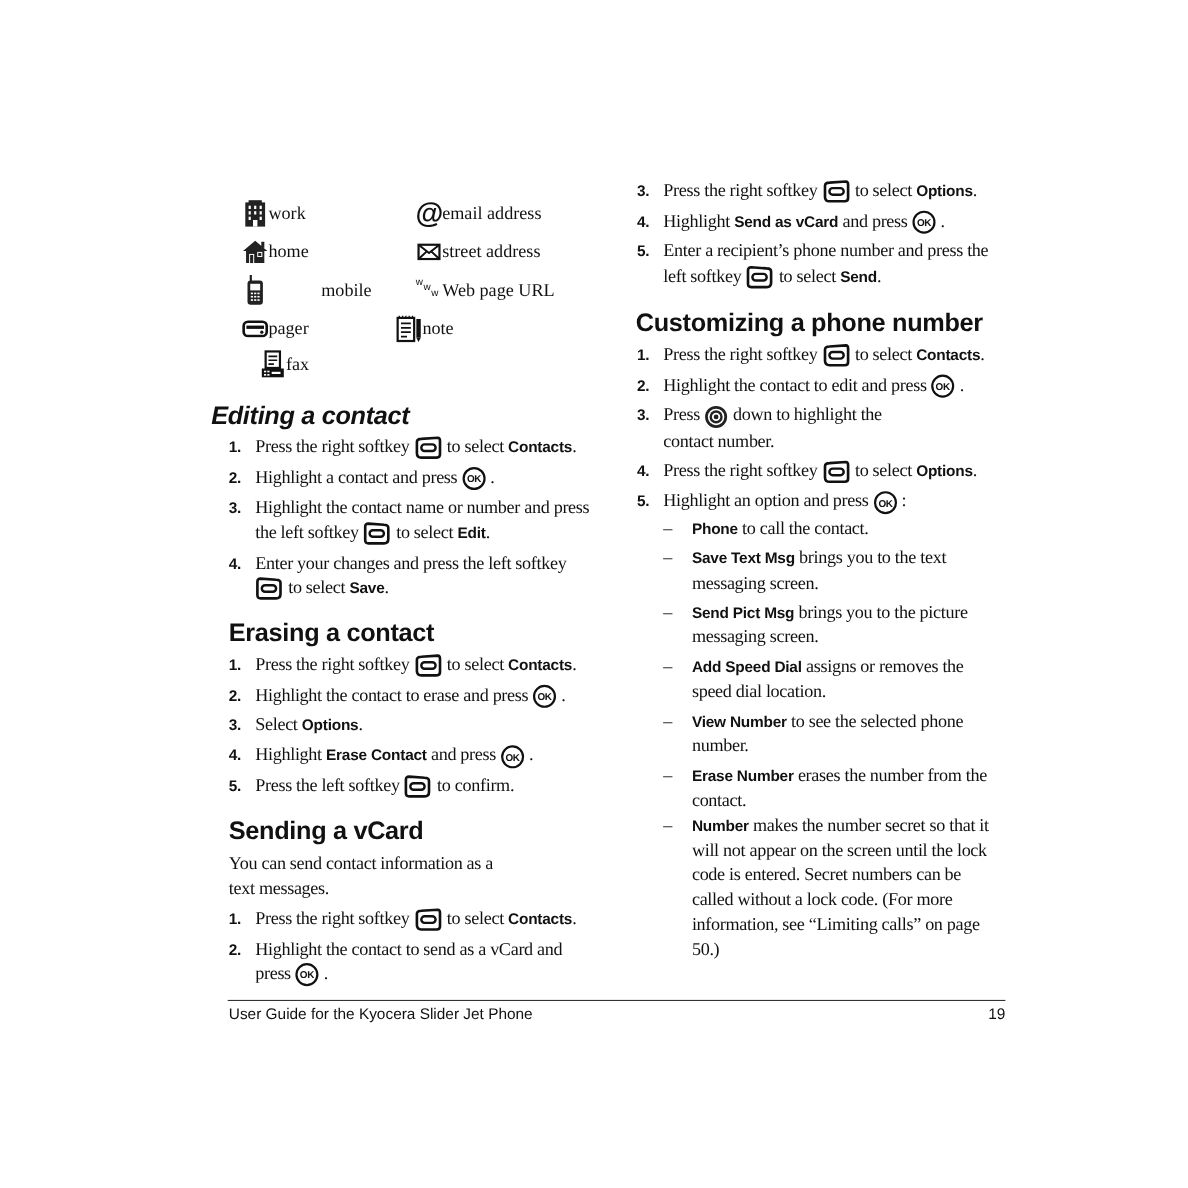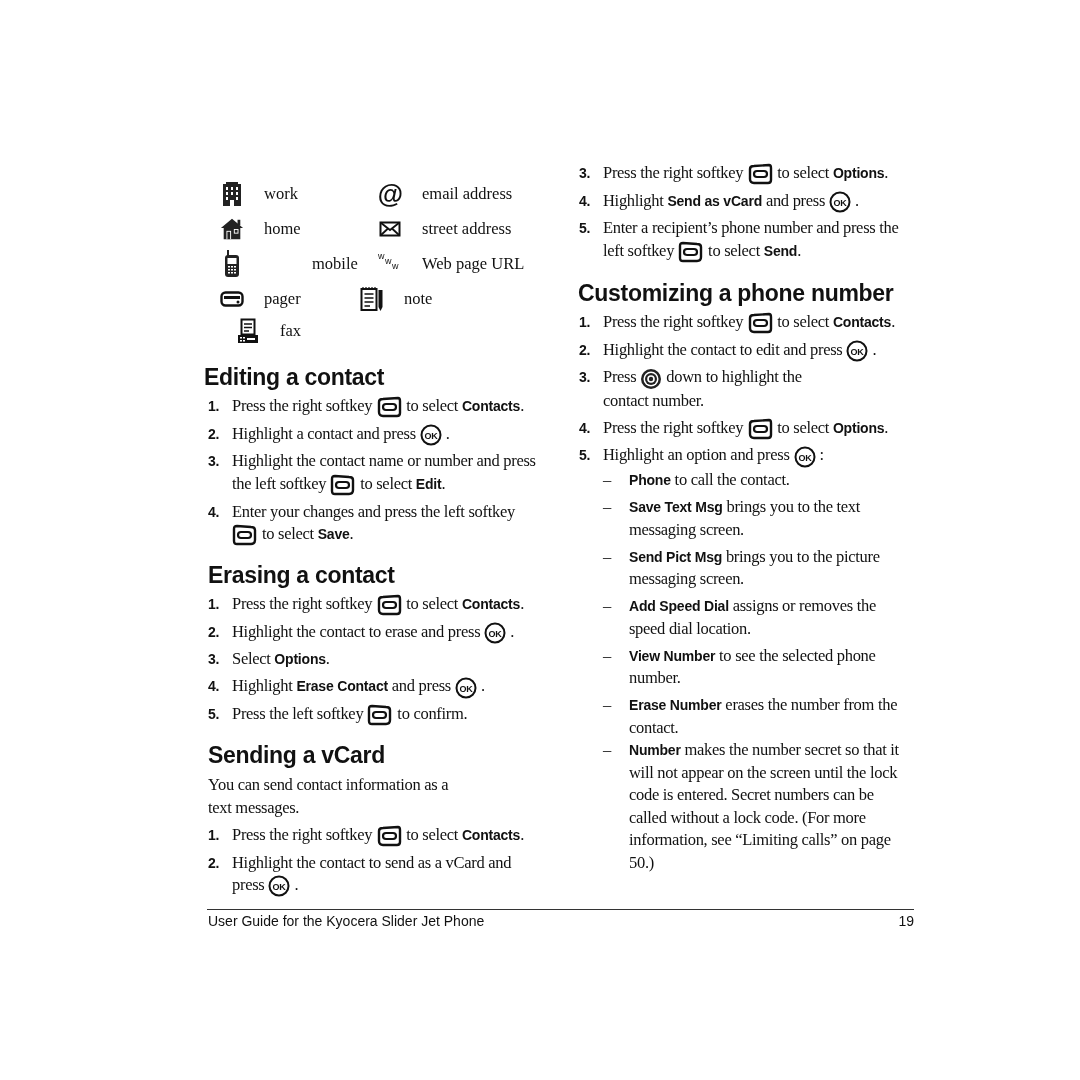--- a/index.html
+++ b/index.html
@@ -1,21 +1,21 @@
 <!DOCTYPE html>
 <html><head>
 <meta charset="utf-8">
 <style>
   html, body { margin:0; padding:0; background:#fff; }
   body { width:1080px; height:1080px; position:relative; overflow:hidden; color:#111;
          font-family:"Liberation Serif", "DejaVu Serif", serif; }
   h2 { font-family:"Liberation Sans", "DejaVu Sans", sans-serif; font-weight:bold; font-size:23px; margin:0; letter-spacing:-0.3px; position:absolute; }
   .icon-row { position:absolute; display:flex; align-items:center; }
   .icon-row .ic { width:24px; height:26px; display:inline-flex; align-items:center; justify-content:center; }
-  .icon-row .lbl { margin-left:20px; font-size:16.5px; }
+  .icon-row .lbl { font-size:16.5px; }
   ol.steps { list-style:none; padding:0; margin:0; position:absolute; }
   ol.steps li { position:relative; padding-left:24px; line-height:22.5px; margin-bottom:4.5px; font-size:16.5px; letter-spacing:-0.3px; }
   ol.steps li .num { position:absolute; left:0; top:0; font-family:"Liberation Sans", sans-serif; font-weight:bold; font-size:14px; }
   ul.opts { list-style:none; padding:0; margin:0; position:absolute; }
   ul.opts li { position:relative; padding-left:26px; line-height:22.5px; margin-bottom:4.5px; font-size:16.5px; letter-spacing:-0.3px; }
   ul.opts li .dash { position:absolute; left:0; top:0; }
   .kbd { display:inline-block; vertical-align:middle; margin:0 4px; }
   .b { font-family:"Liberation Sans", sans-serif; font-weight:bold; font-size:14px; letter-spacing:-0.2px; }
   .footer-rule { position:absolute; left:207px; top:909px; width:707px; height:1px; background:#333; }
   .footer { position:absolute; top:913px; font-family:Liberation Sans, sans-serif; font-size:14px; }
@@ -162,21 +162,21 @@
             <rect x="3" y="22" width="2" height="1.5"></rect>
             <rect x="6" y="22" width="2" height="1.5"></rect>
             <rect x="10" y="20" width="8" height="2"></rect>
           </g>
         </svg>
     </span>
     <span class="lbl">fax</span>
   </div>
 </div>
 
-<h2 style="left:204px;top:364px;">Editing a contact</h2>
+<h2 style="left:192px;top:364px;font-style:italic;">Editing a contact</h2>
 <ol class="steps" style="left:208px;top:395px;width:345px;">
   <li><span class="num">1.</span><span>Press the right softkey</span><svg class="kbd" width="26" height="22">
         <use href="#rsk"></use>
       </svg><span>to select</span> <span class="b">Contacts</span><span>.</span></li>
   <li><span class="num">2.</span><span>Highlight a contact and press</span><svg class="kbd" width="22" height="22">
         <use href="#ok"></use>
       </svg><span>.</span></li>
   <li><span class="num">3.</span><span>Highlight the contact name or number and press the left softkey</span><svg class="kbd" width="26" height="22">
         <use href="#lsk"></use>
       </svg><span>to select</span> <span class="b">Edit</span><span>.</span></li>

